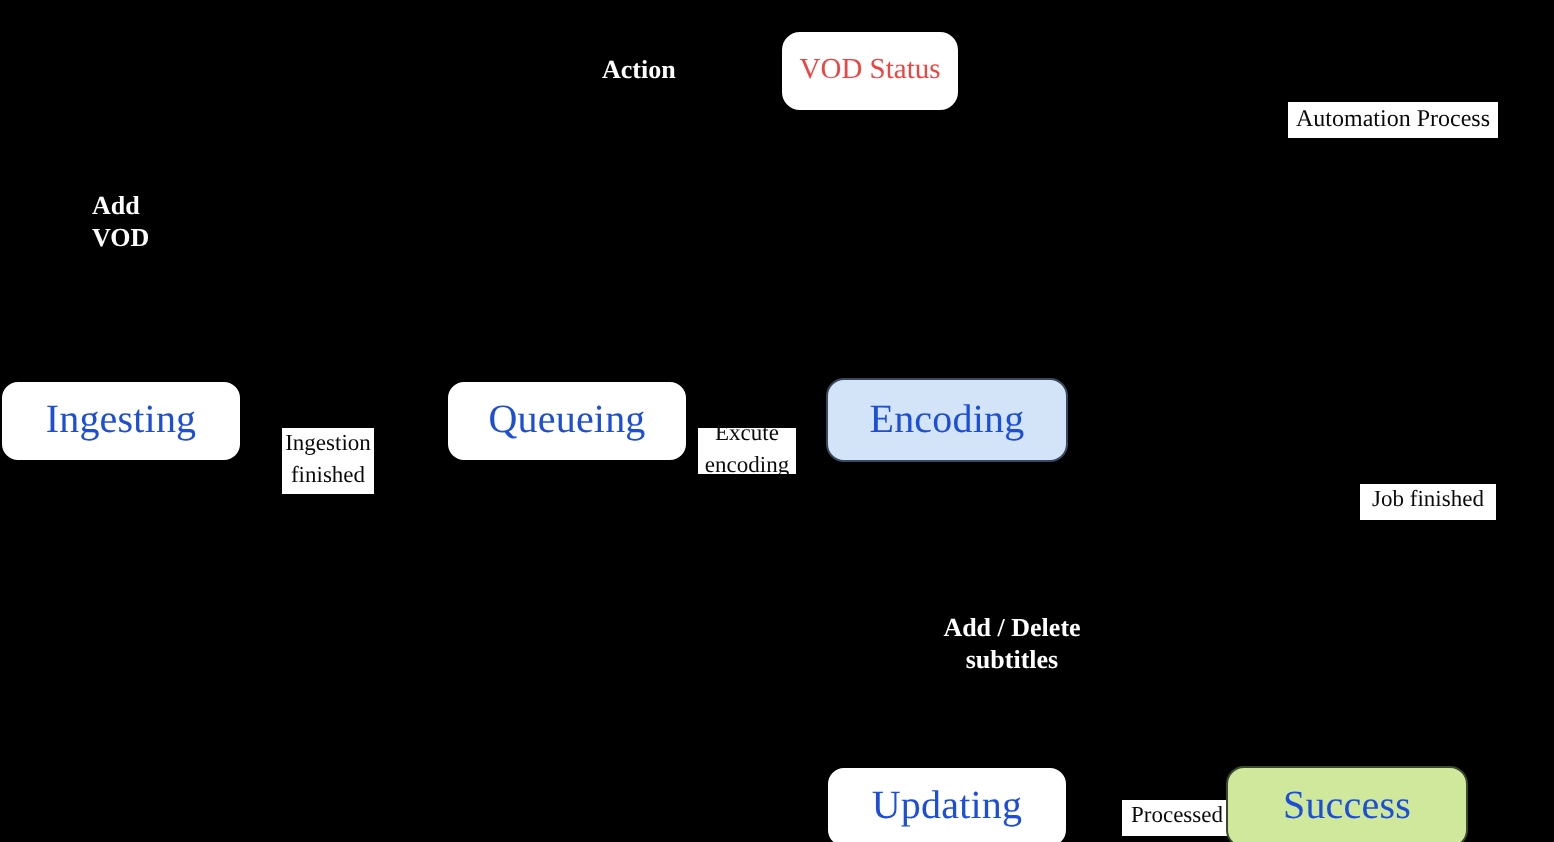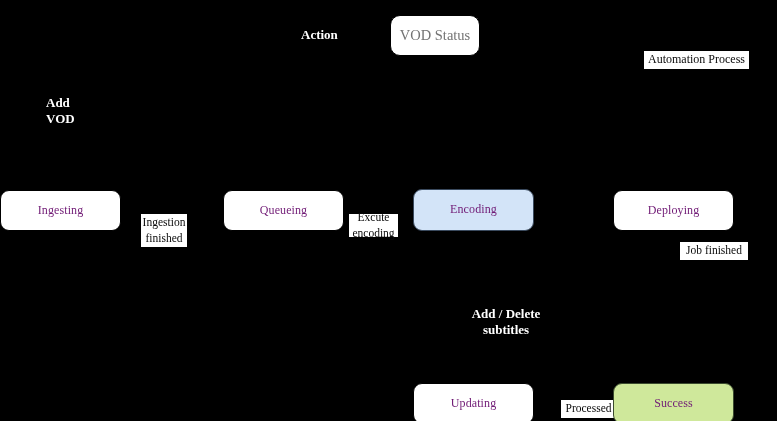--- a/index.html
+++ b/index.html
@@ -21,22 +21,22 @@
   
   .state-box {
     position: absolute;
     box-sizing: border-box;
     display: flex;
     align-items: center;
     justify-content: center;
     border-radius: 9px;
     border: 1px solid #000000;
     background: #ffffff;
-    color: #701a75;
-    font-size: 12px;
+    color: #1d4ed8;
+    font-size: 20px;
     line-height: 1.15;
     letter-spacing: 0.1px;
     text-align: center;
     white-space: nowrap;
   }
   .state-box.accent-blue {
     background: #d3e4f8;
     border: 1px solid #3a4a5e;
   }
   .state-box.accent-green {
@@ -77,21 +77,21 @@
   
   .header-pill {
     position: absolute;
     box-sizing: border-box;
     display: flex;
     align-items: center;
     justify-content: center;
     border-radius: 10px;
     background: #ffffff;
     border: 1px solid #000000;
-    color: #737373;
+    color: #ef4444;
     font-size: 14.5px;
     white-space: nowrap;
   }
 </style>
 </head>
 <body>
 
 <div id="canvas">
 
   <div class="free-text" style="left:301px; top:27px; font-size:13px;">Action</div>
@@ -117,21 +117,20 @@
   <div class="state-box" style="left:223px; top:190px; width:121px; height:41px;">Queueing</div>
 
   <div class="edge-label" style="left:349px; top:214px; width:49px; height:23px;">
     <span>Excute</span>
     <span>encoding</span>
   </div>
 
   <div class="state-box accent-blue" style="left:413px; top:189px; width:121px; height:42px;">Encoding</div>
 
 
-  <div class="state-box" style="left:613px; top:190px; width:121px; height:41px;">Deploying</div>
 
   <div class="edge-label" style="left:680px; top:242px; width:68px; height:18px;">
     <span>Job finished</span>
   </div>
 
   <div class="free-text center" style="left:433px; top:306px; width:80px;margin-left:33px;">
     <span>Add / Delete</span>
     <span>subtitles</span>
   </div>
 

